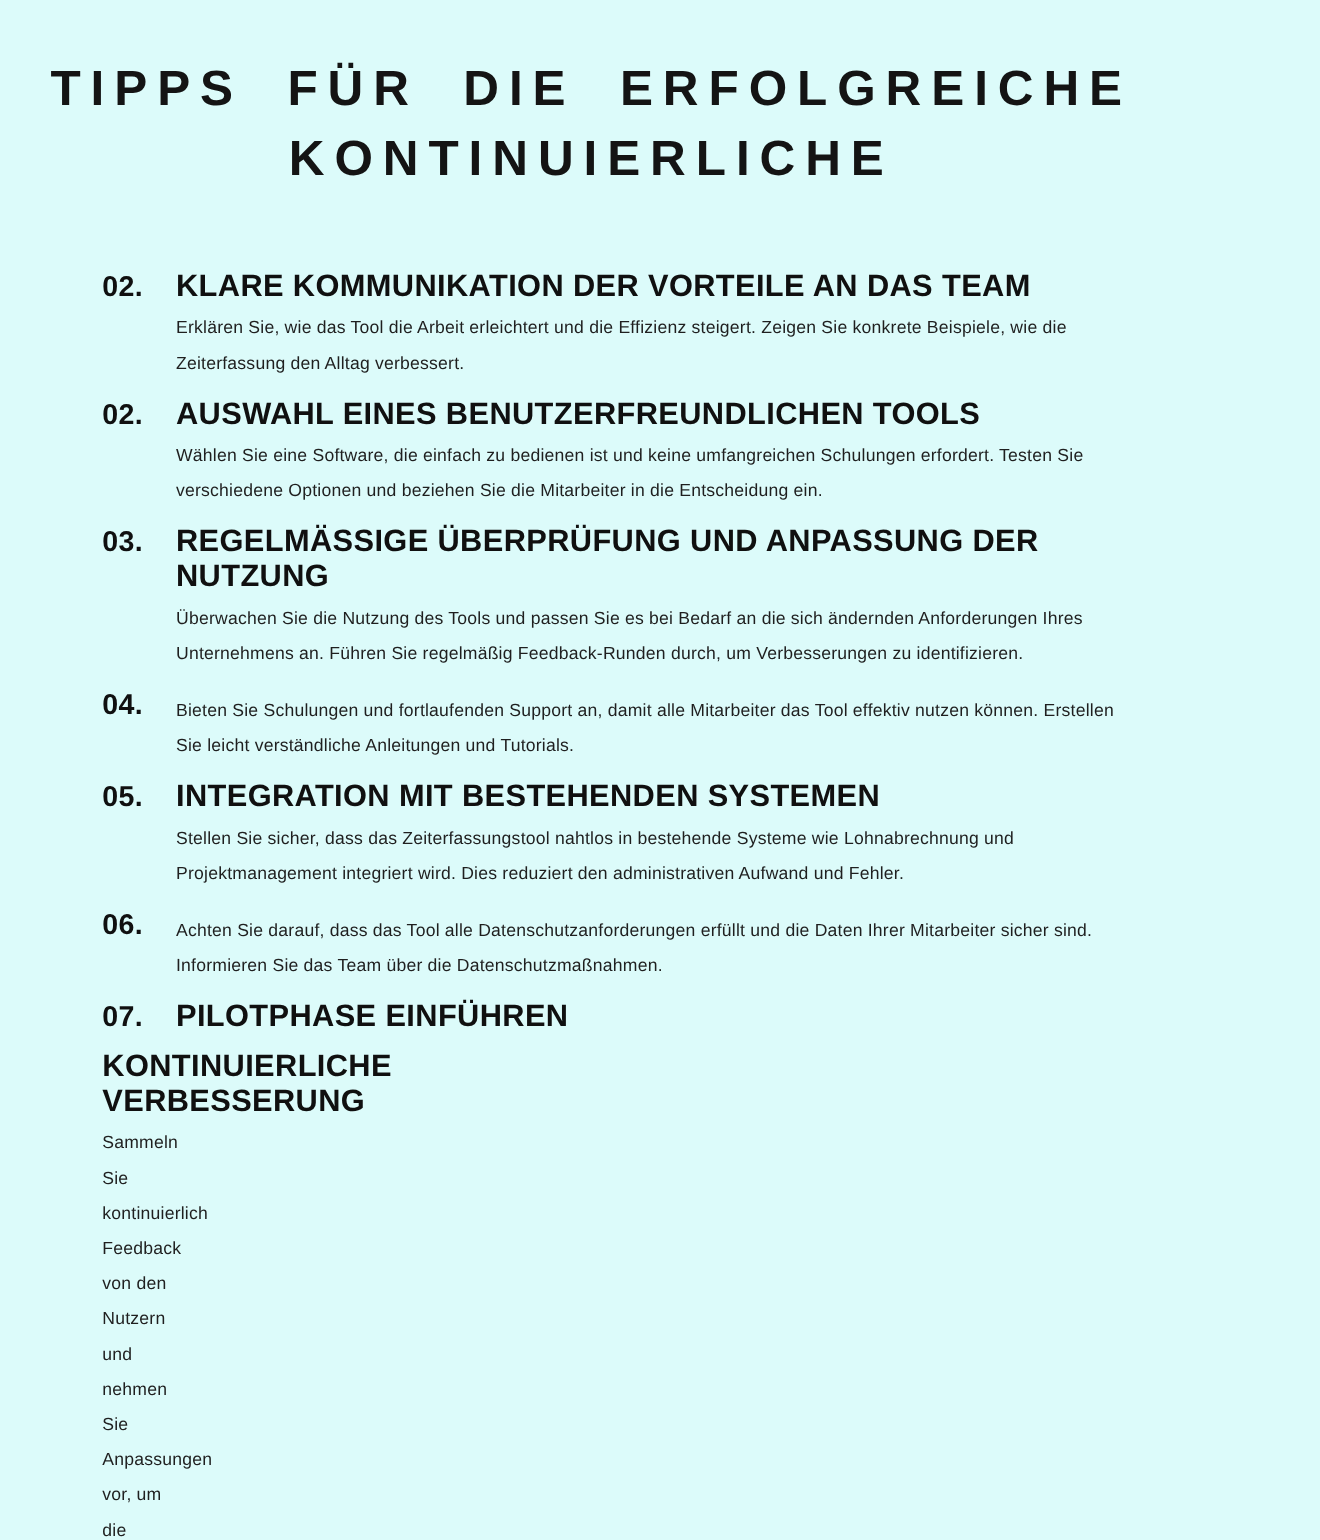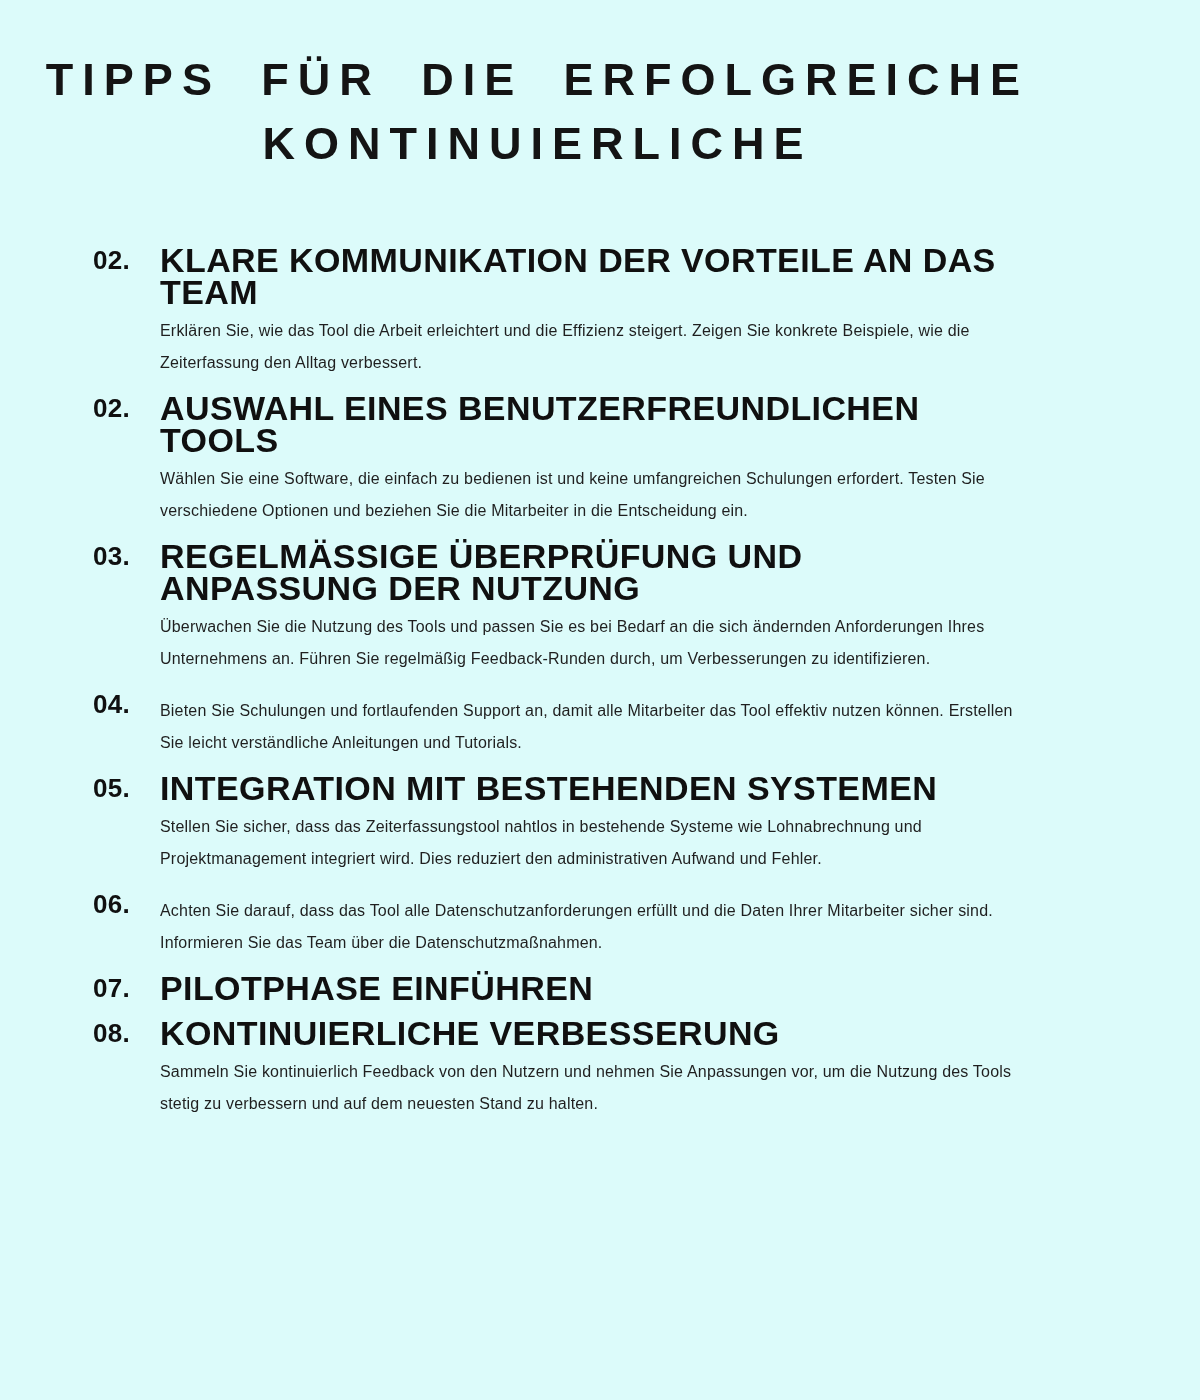--- a/index.html
+++ b/index.html
@@ -43,21 +43,21 @@
   }
   .tip-number {
     font-weight: 700;
     font-size: 26px;
     line-height: 32px;
     color: var(--heading-color);
     letter-spacing: 0.01em;
   }
   .tip-heading {
     font-weight: 700;
-    font-size: 34px;
+    font-size: 28px;
     line-height: 32px;
     color: var(--heading-color);
     letter-spacing: 0.012em;
   }
   .tip-body {
     margin-top: 7px;
     font-size: 16px;
     line-height: 32px;
     color: var(--body-color);
     letter-spacing: 0.012em;
@@ -123,21 +123,20 @@
     </li>
 
     <li class="tip">
       <span class="tip-number">07.</span>
       <div class="tip-content">
         <h2 class="tip-heading">PILOTPHASE EINFÜHREN</h2>
       </div>
     </li>
 
     <li class="tip">
-      <span class="tip-number">08.</span>
       <div class="tip-content">
         <h2 class="tip-heading">KONTINUIERLICHE VERBESSERUNG</h2>
         <p class="tip-body">Sammeln Sie kontinuierlich Feedback von den Nutzern und nehmen Sie Anpassungen vor, um die Nutzung des Tools stetig zu verbessern und auf dem neuesten Stand zu halten.</p>
       </div>
     </li>
 
   </ol>
 </div>
 
 </body></html>

